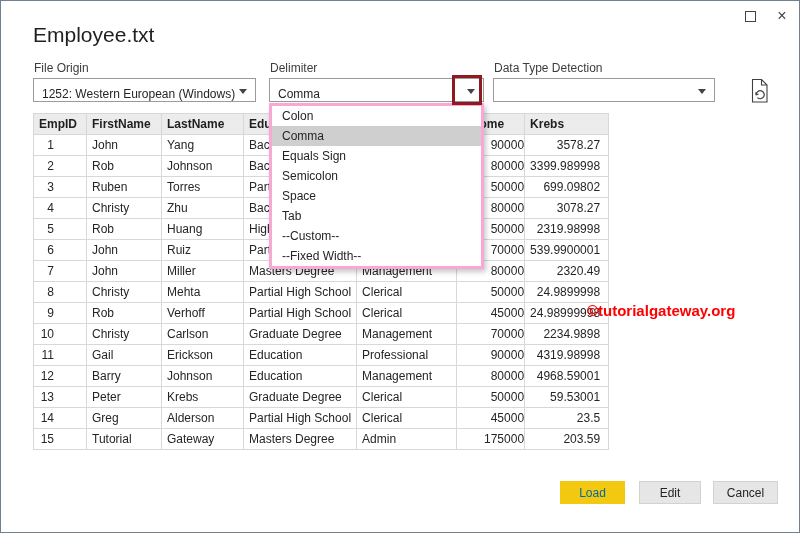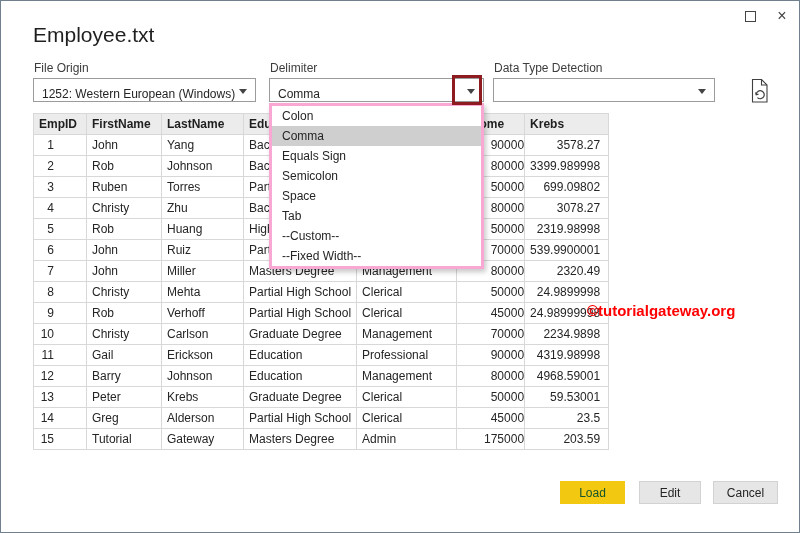--- a/index.html
+++ b/index.html
@@ -49,21 +49,21 @@
             box-shadow:2px 3px 5px rgba(0,0,0,.22);}
   .drop-item{height:20px;line-height:20px;padding-left:10px;font-size:12px;color:#252525;cursor:pointer;}
   .drop-item.selected{background:#cfcfcf;}
 
   
   .watermark{position:absolute;left:586px;top:301px;font-size:15px;font-weight:bold;color:#ff0000;}
 
   
   .btn{position:absolute;top:480px;height:23px;box-sizing:border-box;font-size:12px;
        display:flex;align-items:center;justify-content:center;cursor:pointer;border:1px solid transparent;}
-  #btn-load{left:559px;width:65px;background:#f2c811;color:#14532d;}
+  #btn-load{left:559px;width:65px;background:#f2c811;color:#0369a1;}
   #btn-edit{left:638px;width:62px;background:#e6e6e6;border-color:#d2d2d2;}
   #btn-cancel{left:712px;width:65px;background:#e6e6e6;border-color:#d2d2d2;}
 </style>
 </head>
 <body>
 
 <div class="stage">
 
   <div class="win-controls">
     <div class="win-btn">

